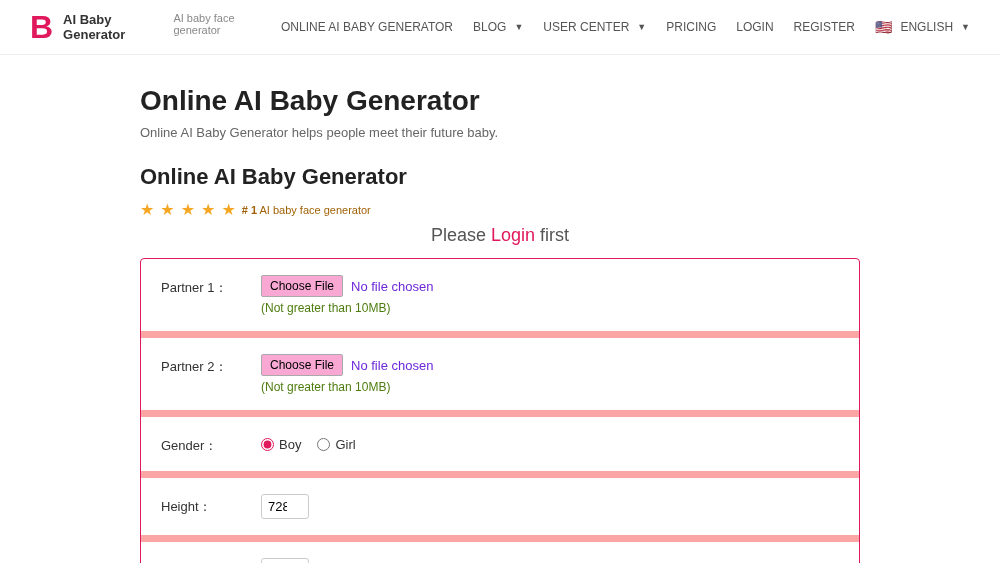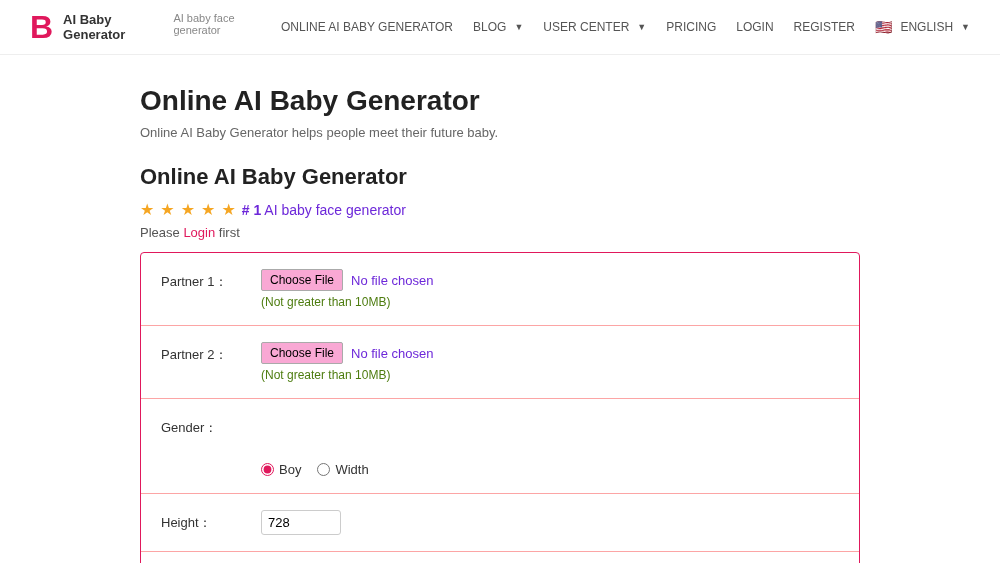--- a/index.html
+++ b/index.html
@@ -95,50 +95,51 @@
       display: flex;
       align-items: center;
       gap: 6px;
       margin-bottom: 6px;
     }
     .star {
       color: #f5a623;
       font-size: 16px;
     }
     .rating-text {
-      font-size: 14px;
-      color: #6d28d9;
+      font-size: 11px;
+      color: #a16207;
     }
     .rating-text strong {
       font-weight: bold;
     }
 
     .login-notice {
-      font-size: 13px;
+      font-size: 18px;
       color: #555;
       margin-bottom: 12px;
+      text-align: center;
     }
     .login-link {
       color: #e0185c;
       cursor: pointer;
       text-decoration: none;
     }
 
     
     .form-box {
       border: 1.5px solid #e0185c;
       border-radius: 4px;
       padding: 0;
       margin-bottom: 16px;
     }
     .form-row {
       display: flex;
       align-items: flex-start;
       padding: 16px 20px;
-      border-bottom: 1px solid #fca5a5;
+      border-bottom: 7px solid #fca5a5;
     }
     .form-row:last-child {
       border-bottom: none;
     }
     .form-label {
       width: 100px;
       font-size: 13px;
       color: #333;
       padding-top: 4px;
       flex-shrink: 0;
@@ -168,37 +169,36 @@
       font-size: 12px;
       color: #4d7c0f;
     }
 
     
     .radio-group {
       display: flex;
       align-items: center;
       gap: 16px;
       padding-top: 4px;
-      margin-top: 43px;
     }
     .radio-label {
       display: flex;
       align-items: center;
       gap: 5px;
       font-size: 13px;
       cursor: pointer;
     }
     .radio-input {
       accent-color: #e0185c;
       cursor: pointer;
     }
 
     
     .number-input {
-      width: 80px;
+      width: 48px;
       padding: 4px 6px;
       border: 1px solid #ccc;
       border-radius: 3px;
       font-size: 13px;
     }
   </style>
 </head>
 <body>
 
 <header class="header">
@@ -282,21 +282,21 @@
     <div class="form-row">
       <div class="form-label">Gender：</div>
       <div class="form-control">
         <div class="radio-group">
           <label class="radio-label">
             <input type="radio" class="radio-input" name="gender" value="boy" checked="" style="">
             <span>Boy</span>
           </label>
           <label class="radio-label">
             <input type="radio" class="radio-input" name="gender" value="girl" style="">
-            <span>Width</span>
+            <span>Girl</span>
           </label>
         </div>
       </div>
     </div>
 
     <div class="form-row">
       <div class="form-label">Height：</div>
       <div class="form-control">
         <input type="number" class="number-input" value="728" style="">
       </div>

